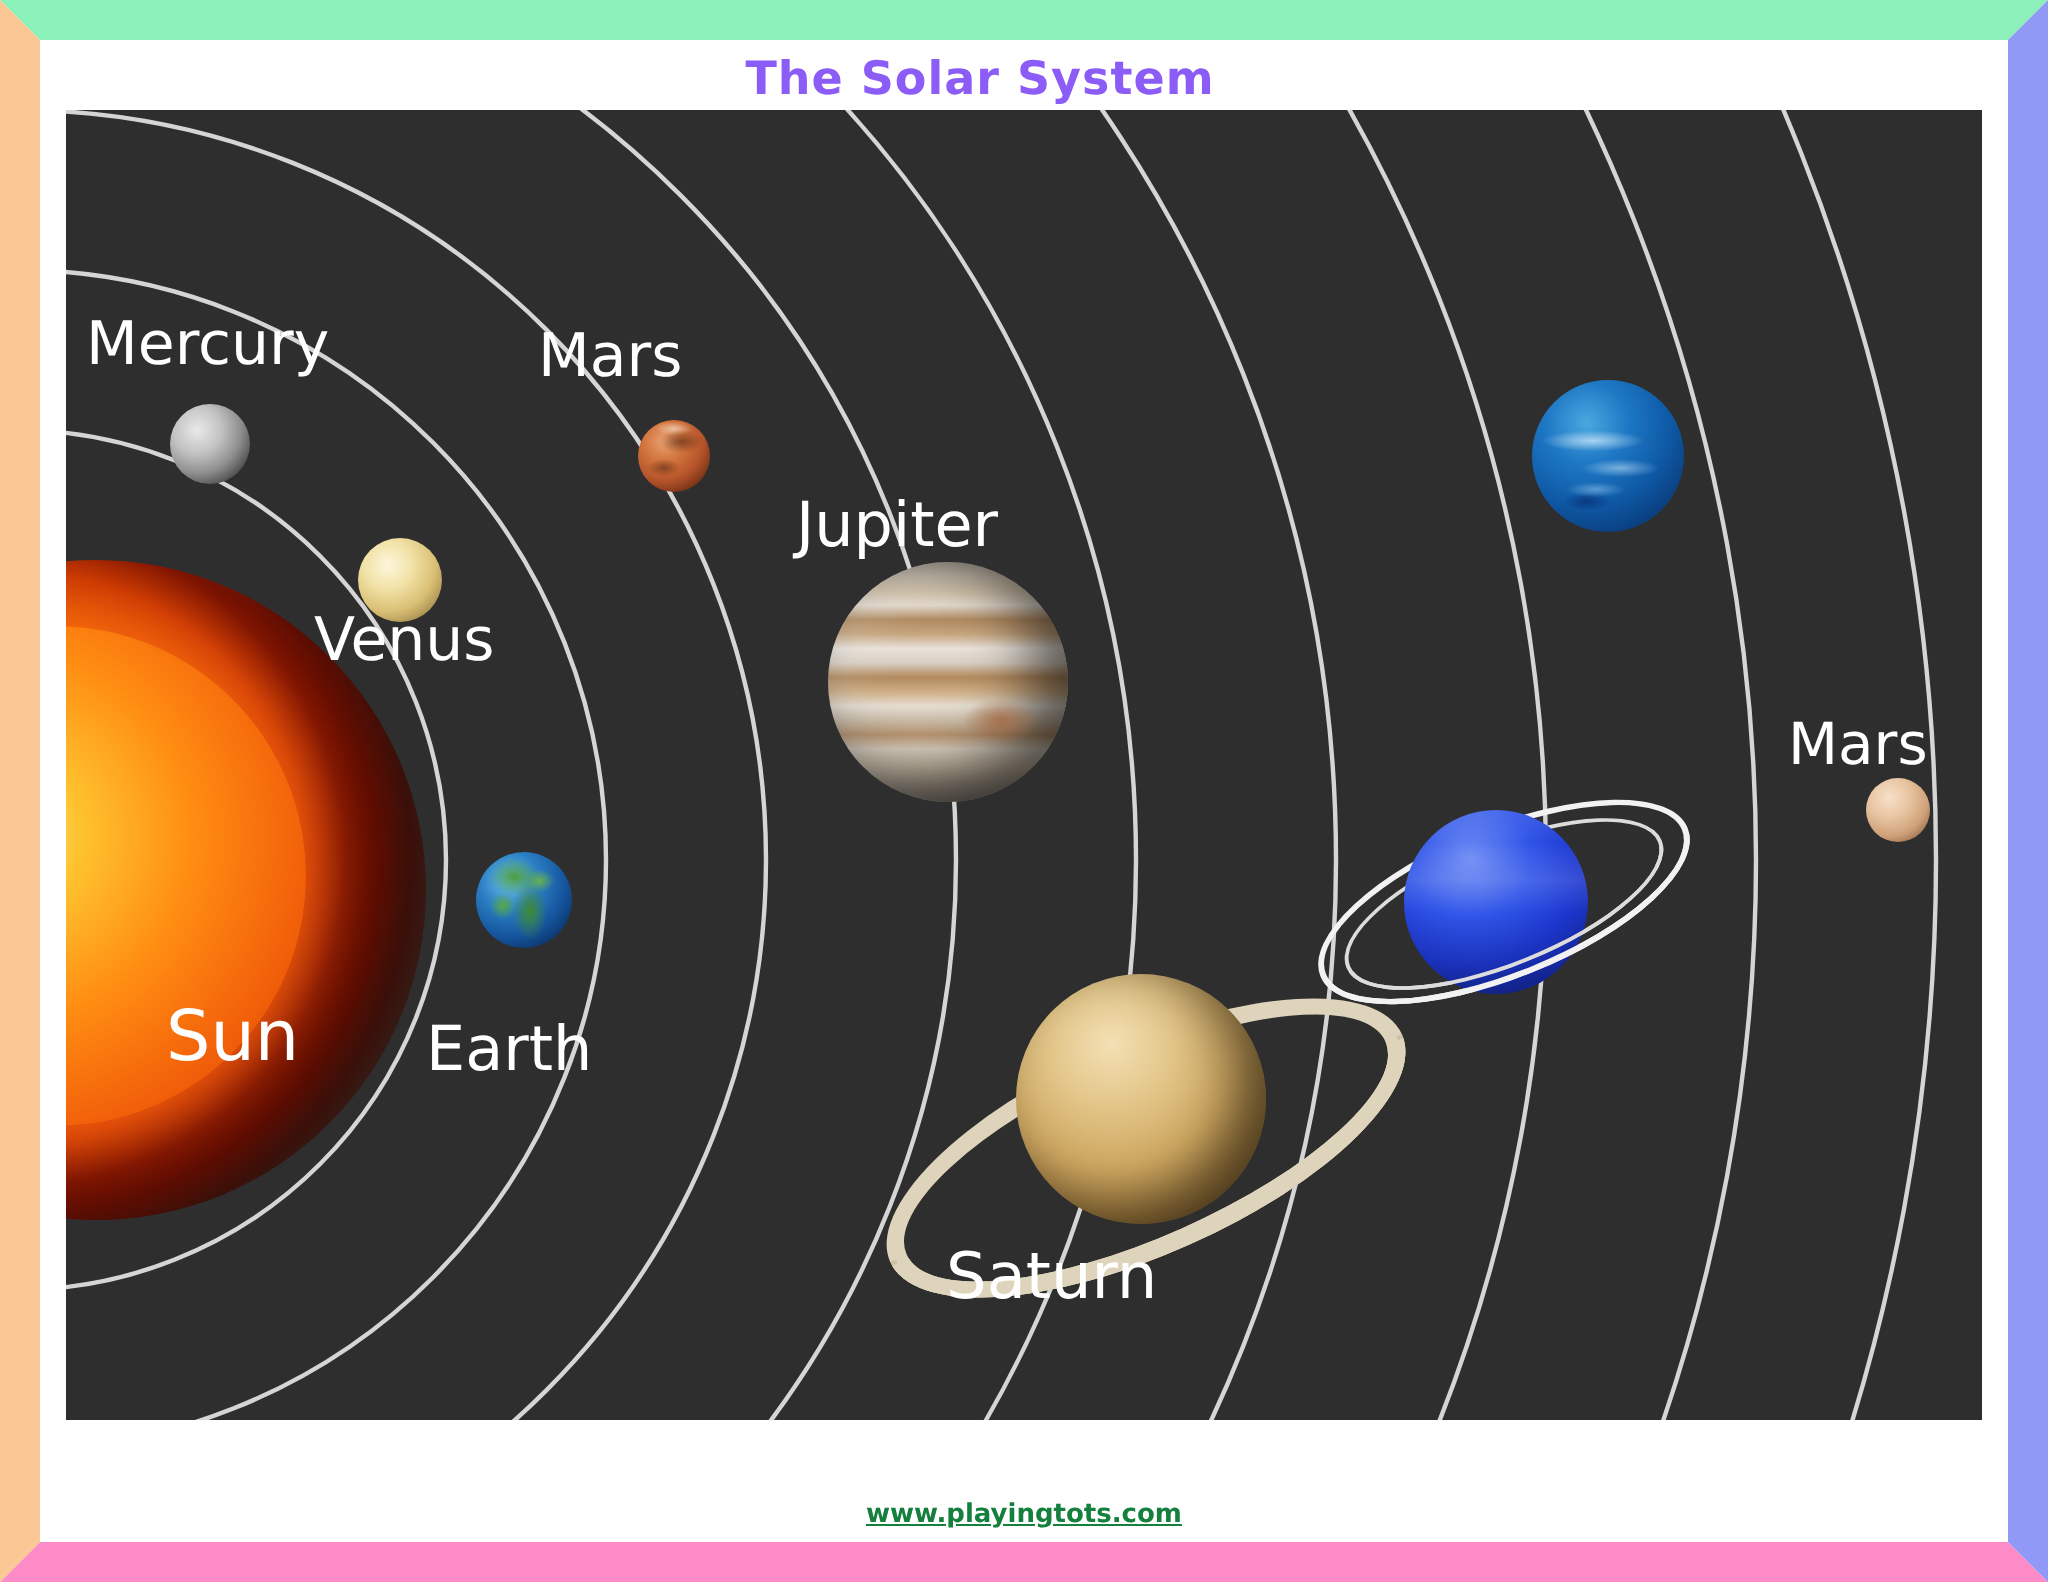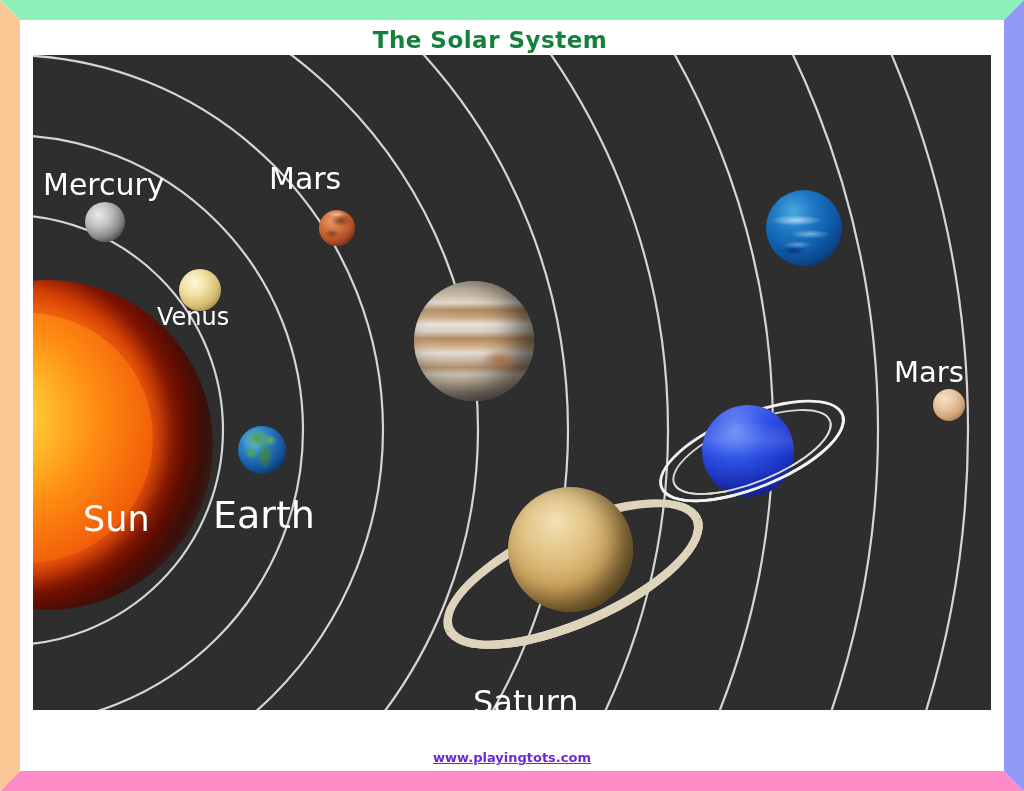--- a/index.html
+++ b/index.html
@@ -44,35 +44,35 @@
   
   .title {
     position: absolute;
     top: 27px;
     left: 0;
     width: 980px;
     text-align: center;
     font-family: "DejaVu Sans", sans-serif;
     font-size: 23px;
     font-weight: 600;
-    color: #15803d;
+    color: #8b5cf6;
     letter-spacing: 0.5px;
   }
 
   
   .footer {
     position: absolute;
     top: 750px;
     left: 0;
     width: 1024px;
     text-align: center;
     font-family: "DejaVu Sans", sans-serif;
     font-size: 13px;
     font-weight: bold;
-    color: #6d28d9;
+    color: #15803d;
     text-decoration: underline;
   }
 
   
   #space {
     position: absolute;
     left: 33px;
     top: 55px;
     width: 958px;
     height: 655px;
@@ -273,45 +273,46 @@
         <circle cx="-25" cy="375" r="870"></circle>
         <circle cx="-25" cy="375" r="960"></circle>
       </g>
     </svg>
 
     <div id="sun-glow" style="left:-150px; top:225px; width:330px; height:330px;"></div>
     <div id="sun-core" style="left:-130px; top:258px; width:250px; height:250px;"></div>
     <div class="label" style="left:50px; top:444px; font-size:35px;">Sun</div>
 
     <div class="body" id="mercury-body" style="left:52px; top:147px; width:40px; height:40px;"></div>
-    <div class="label" style="left:10px; top:112px; font-size:30px;">Mercury</div>
+    <div class="label" style="left:10px; top:100px; font-size:30px;">Mercury</div>
 
     <div class="body" id="venus-body" style="left:146px; top:214px; width:42px; height:42px;"></div>
-    <div class="label" style="left:124px; top:248px; font-size:24px;">Venus</div>
+    <div class="label" style="left:124px; top:248px; font-size:30px;">Venus</div>
 
     <div class="body" id="earth-body" style="left:205px; top:371px; width:48px; height:48px;"></div>
-    <div class="label" style="left:180px; top:438px; font-size:38px;">Earth</div>
+    <div class="label" style="left:180px; top:452px; font-size:31px;">Earth</div>
 
     <div class="body" id="mars-body" style="left:286px; top:155px; width:36px; height:36px;"></div>
     <div class="label" style="left:236px; top:106px; font-size:30px;">Mars</div>
 
     <div class="body" id="jupiter-body" style="left:381px; top:226px; width:120px; height:120px;"></div>
+    <div class="label" style="left:365px; top:190px; font-size:31px;">Jupiter</div>
 
     <div style="position:absolute; left:396px; top:414px; width:290px; height:210px;">
       <div class="saturn-ring" style="left:4px; top:52px; width:280px; height:106px;
                   transform: rotate(-24deg);"></div>
       <div class="body" id="saturn-body" style="left:79px; top:18px; width:125px; height:125px;"></div>
       <div class="saturn-ring-inner" style="left:4px; top:52px; width:280px; height:106px;
                   transform: rotate(-24deg);
                   clip-path: polygon(0 50%, 100% 50%, 100% 100%, 0 100%);"></div>
       <div class="saturn-ring" style="left:4px; top:52px; width:280px; height:106px;
                   transform: rotate(-24deg);
                   clip-path: polygon(0 52%, 100% 52%, 100% 100%, 0 100%);"></div>
     </div>
-    <div class="label" style="left:440px; top:628px; font-size:32px;">Saturn</div>
+    <div class="label" style="left:440px; top:564px; font-size:32px;">Saturn</div>
 
     <div style="position:absolute; left:614px; top:320px; width:210px; height:150px;">
       <div class="uranus-ring" style="left:6px; top:38px; width:198px; height:76px;
                   transform: rotate(-22deg);"></div>
       <div class="uranus-ring2" style="left:20px; top:46px; width:170px; height:62px;
                   transform: rotate(-22deg);"></div>
       <div class="body" id="uranus-body" style="left:55px; top:30px; width:92px; height:92px;"></div>
       <div class="uranus-ring" style="left:6px; top:38px; width:198px; height:76px;
                   transform: rotate(-22deg);
                   clip-path: polygon(0 54%, 100% 54%, 100% 100%, 0 100%);"></div>

